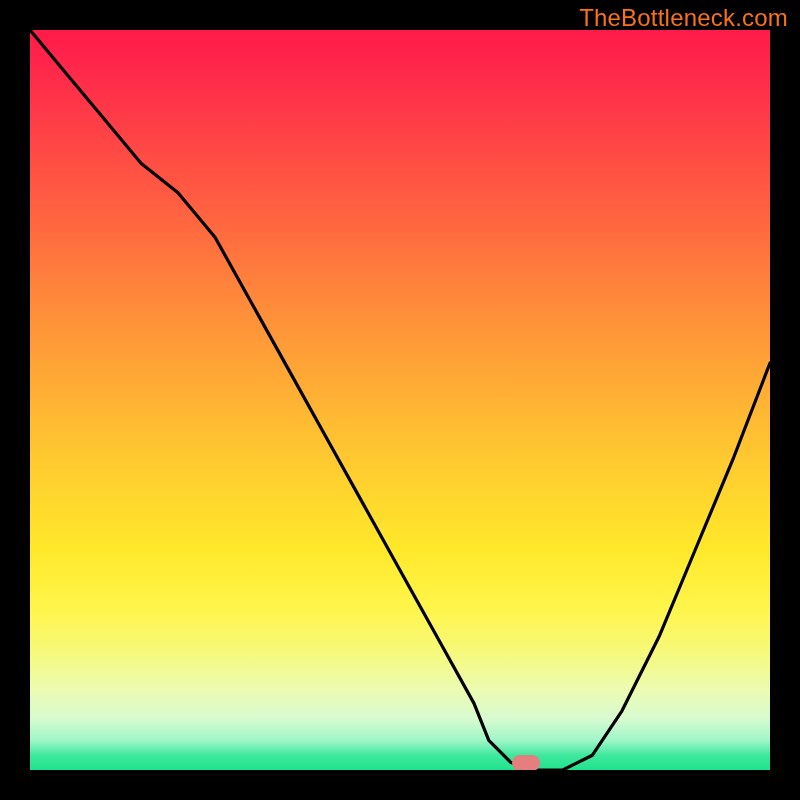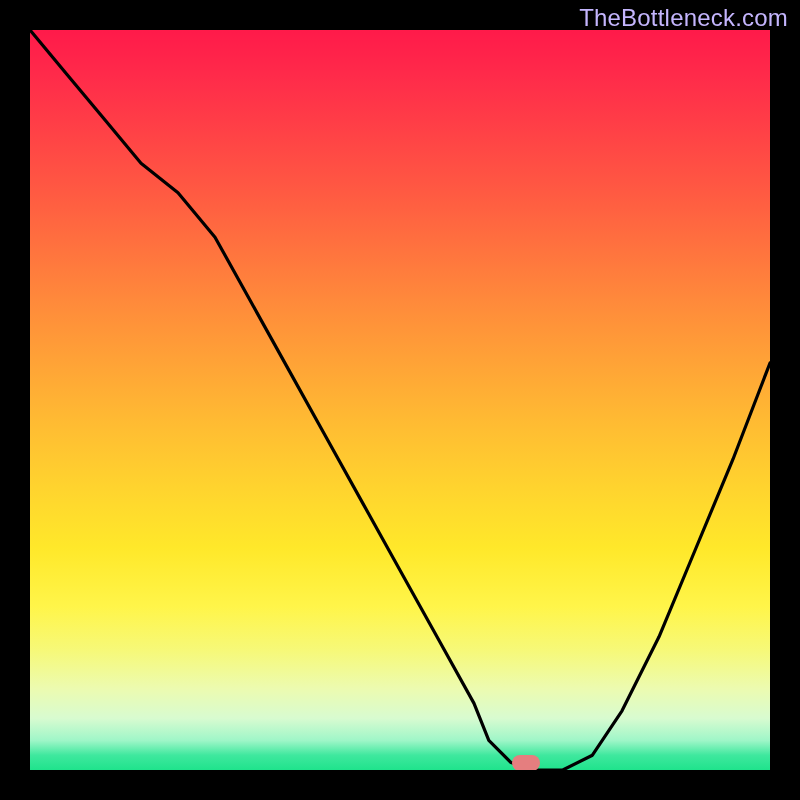--- a/index.html
+++ b/index.html
@@ -16,21 +16,21 @@
     height: 800px;
     background: #000;
   }
   .watermark {
     position: absolute;
     top: 4px;
     right: 12px;
     font-family: Arial, Helvetica, sans-serif;
     font-size: 24px;
     font-weight: 500;
-    color: #c4b5fd;
+    color: #f97316;
     letter-spacing: 0.2px;
     z-index: 5;
   }
   .plot-area {
     position: absolute;
     left: 30px;
     top: 30px;
     width: 740px;
     height: 740px;
     overflow: hidden;

